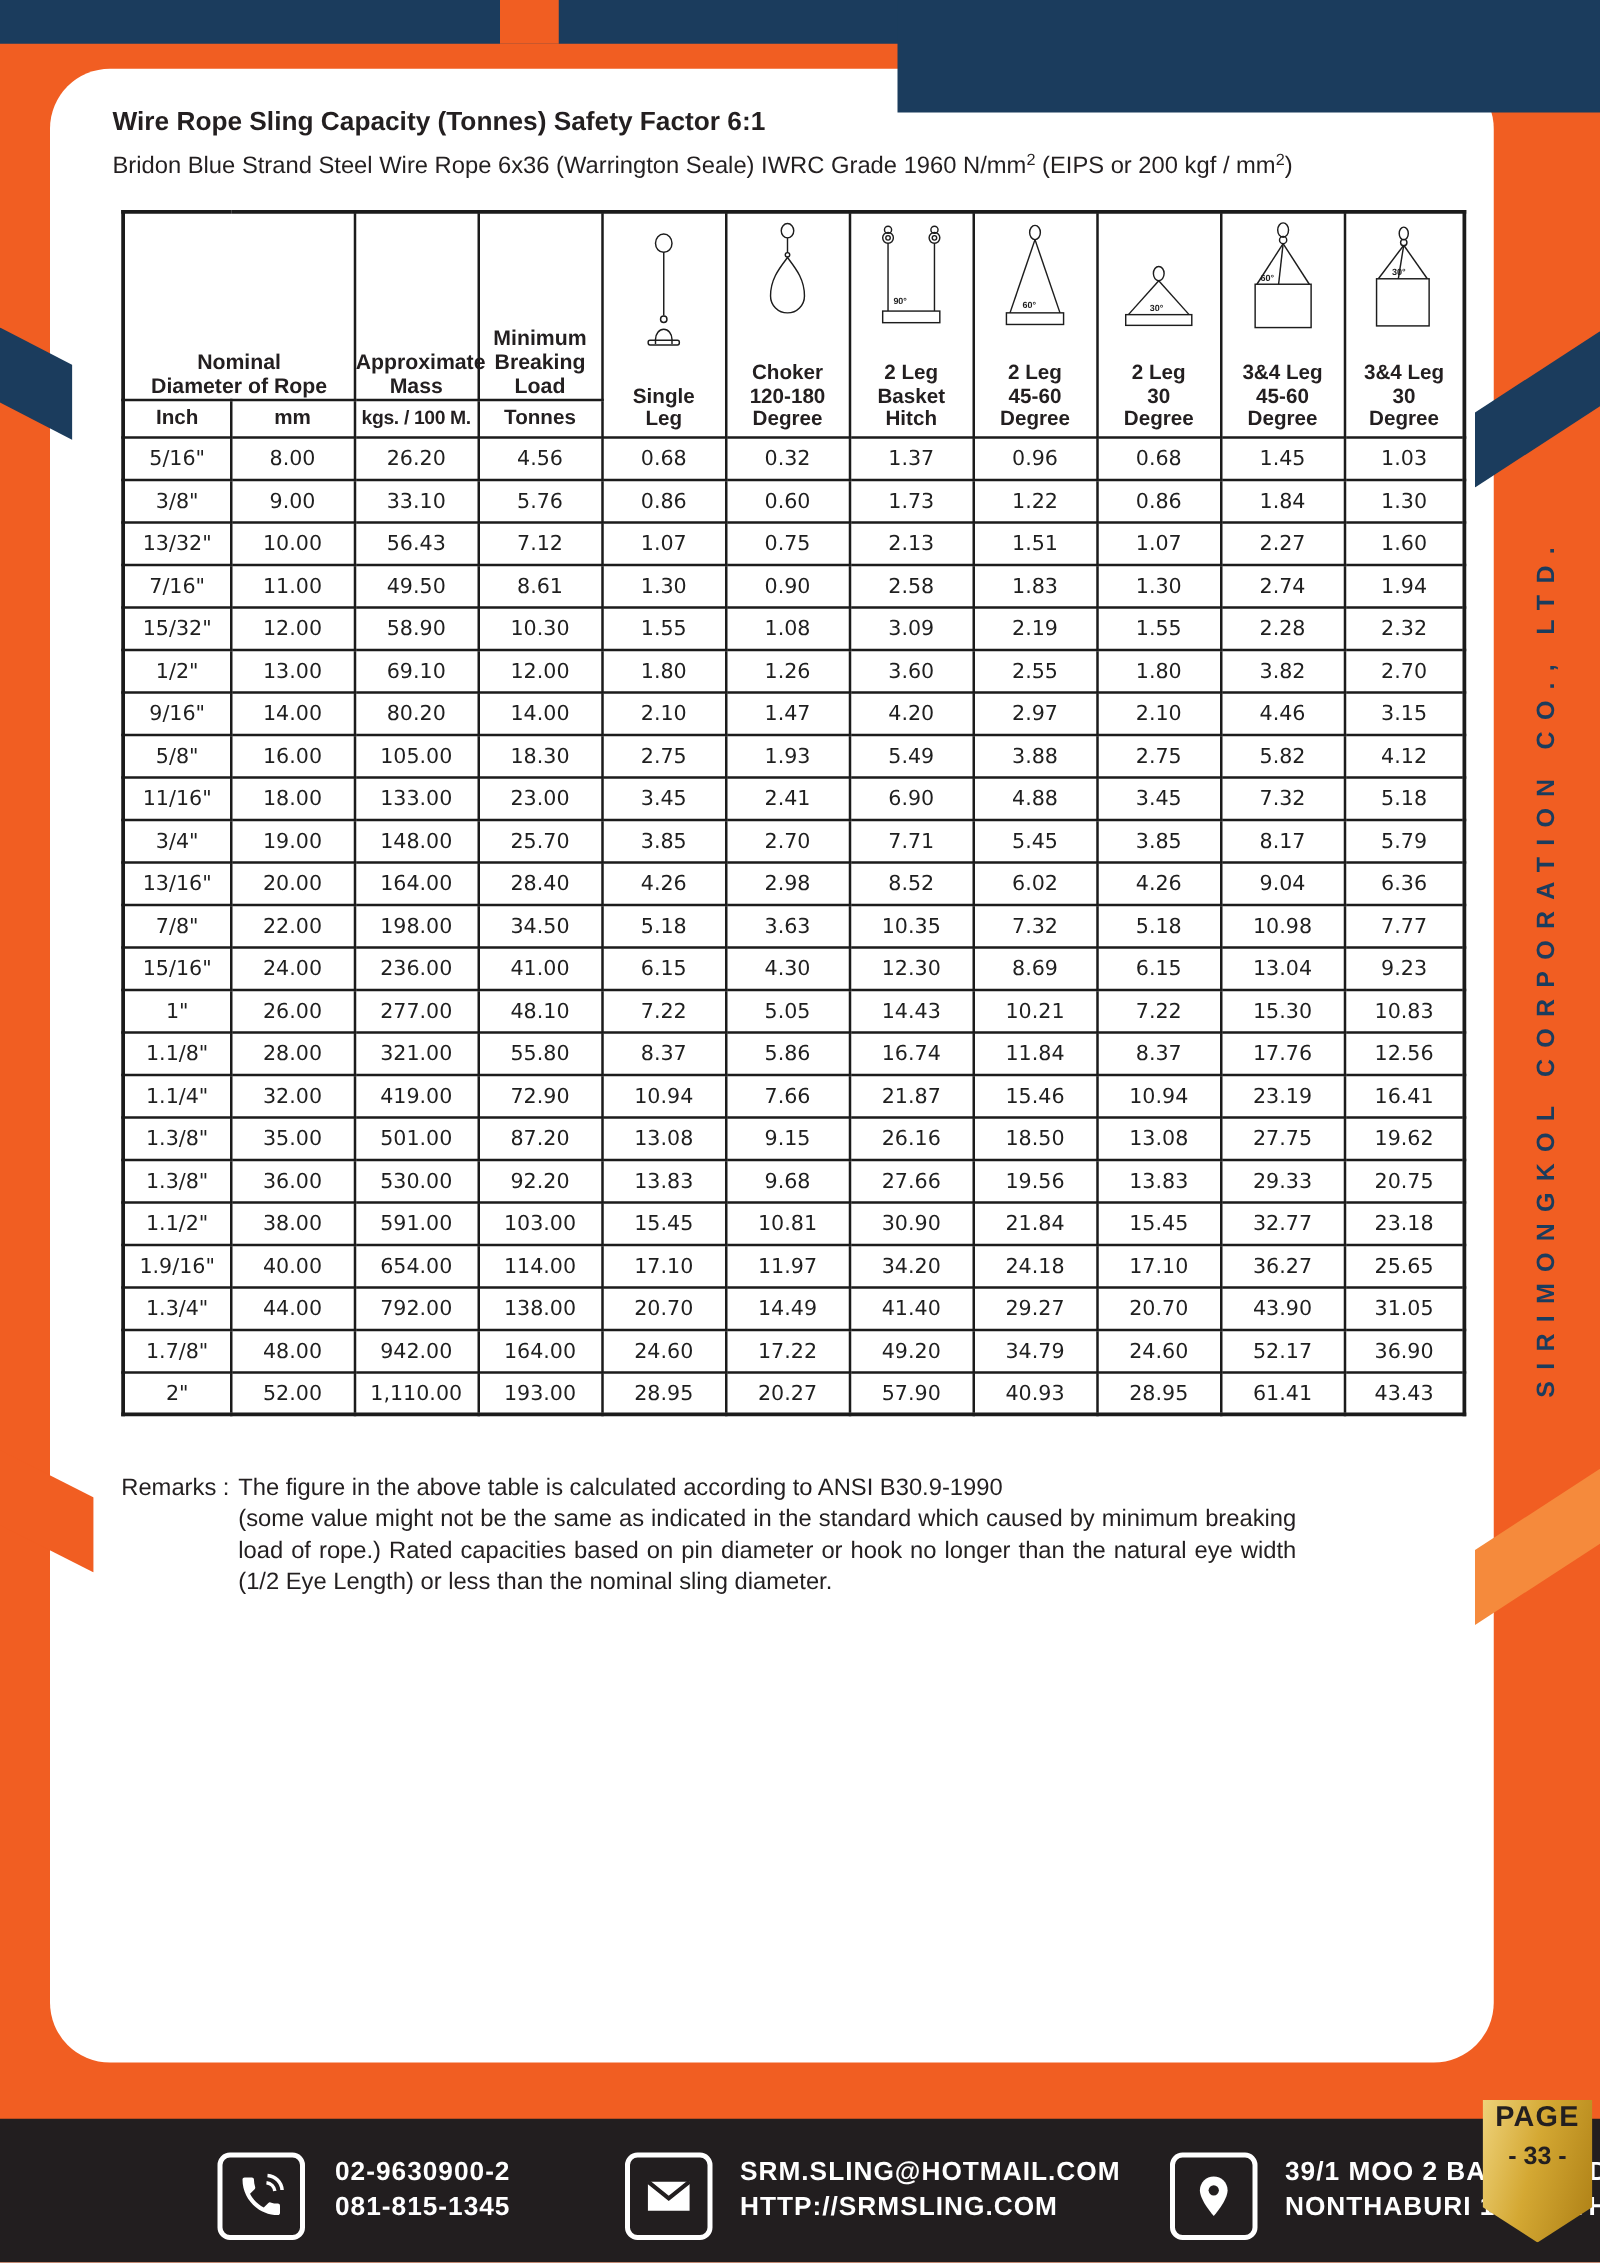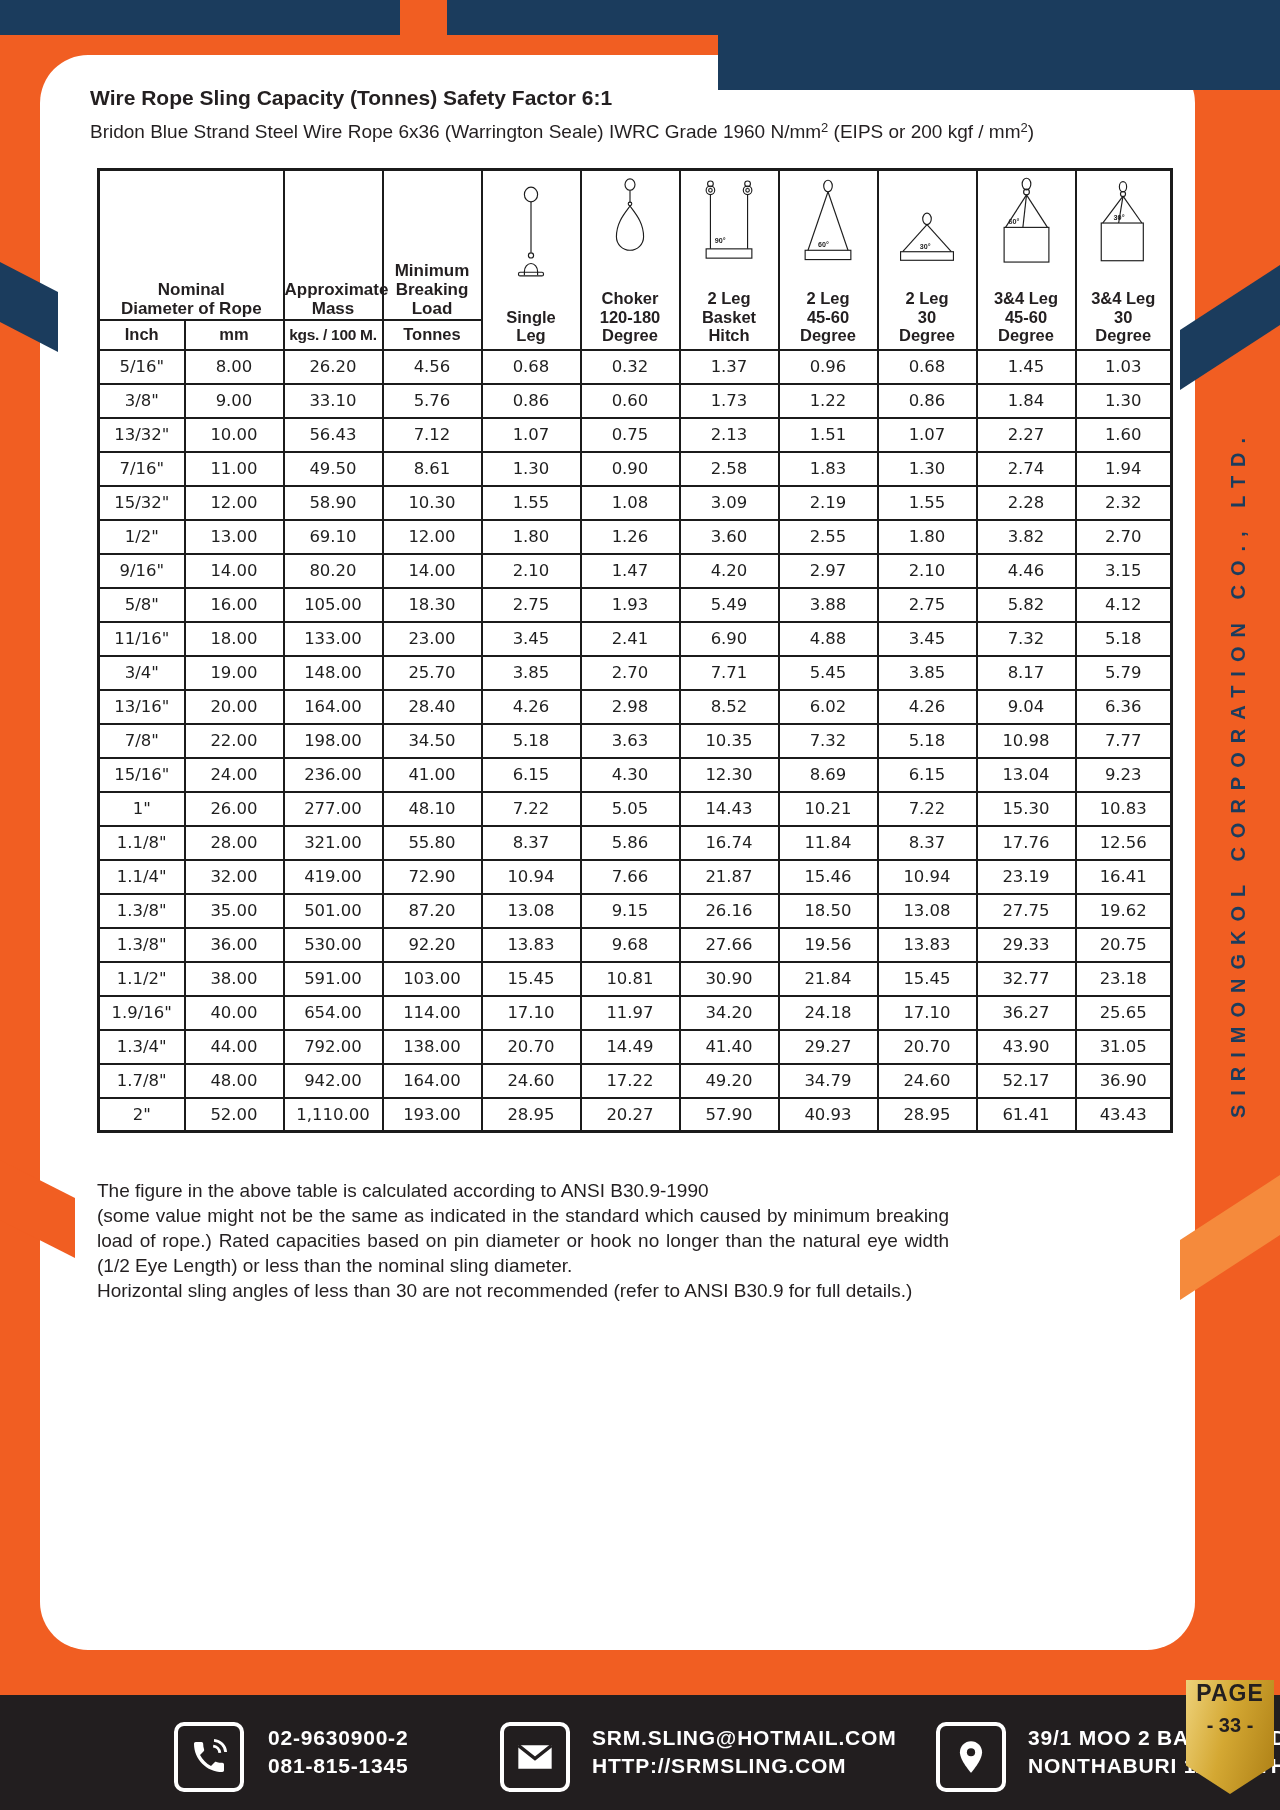--- a/index.html
+++ b/index.html
@@ -534,24 +534,24 @@
         <td>57.90</td>
         <td>40.93</td>
         <td>28.95</td>
         <td>61.41</td>
         <td>43.43</td>
       </tr>
     </tbody>
 </table>
 
 <div class="abs remarks">
+  <div class="remarks-label">Remarks :</div>
   <div class="remarks-text">
     <div>The figure in the above table is calculated according to ANSI B30.9-1990</div>
     <div class="just">(some value might not be the same as indicated in the standard which caused by minimum breaking load of rope.) Rated capacities based on pin diameter or hook no longer than the natural eye width (1/2 Eye Length) or less than the nominal sling diameter.</div>
-    <div>Horizontal sling angles of less than 30 are not recommended (refer to ANSI B30.9 for full details.)</div>
   </div>
 </div>
 
 <div class="abs footer"></div>
 
 <div class="fbox" style="left:174px;">
   <svg width="40" height="40" viewBox="0 0 24 24">
     <path fill="#ffffff" d="M6.62 10.79c1.44 2.83 3.76 5.14 6.59 6.59l2.2-2.2c.27-.27.67-.36 1.02-.24 1.12.37 2.33.57 3.57.57.55 0 1 .45 1 1V20c0 .55-.45 1-1 1-9.39 0-17-7.61-17-17 0-.55.45-1 1-1h3.5c.55 0 1 .45 1 1 0 1.25.2 2.45.57 3.57.11.35.03.74-.25 1.02l-2.2 2.2z"></path>
     <path fill="none" stroke="#ffffff" stroke-width="1.7" d="M14.5 5.5a4.5 4.5 0 0 1 4 4"></path>
     <path fill="none" stroke="#ffffff" stroke-width="1.7" d="M15 2a7.5 7.5 0 0 1 7 7"></path>

